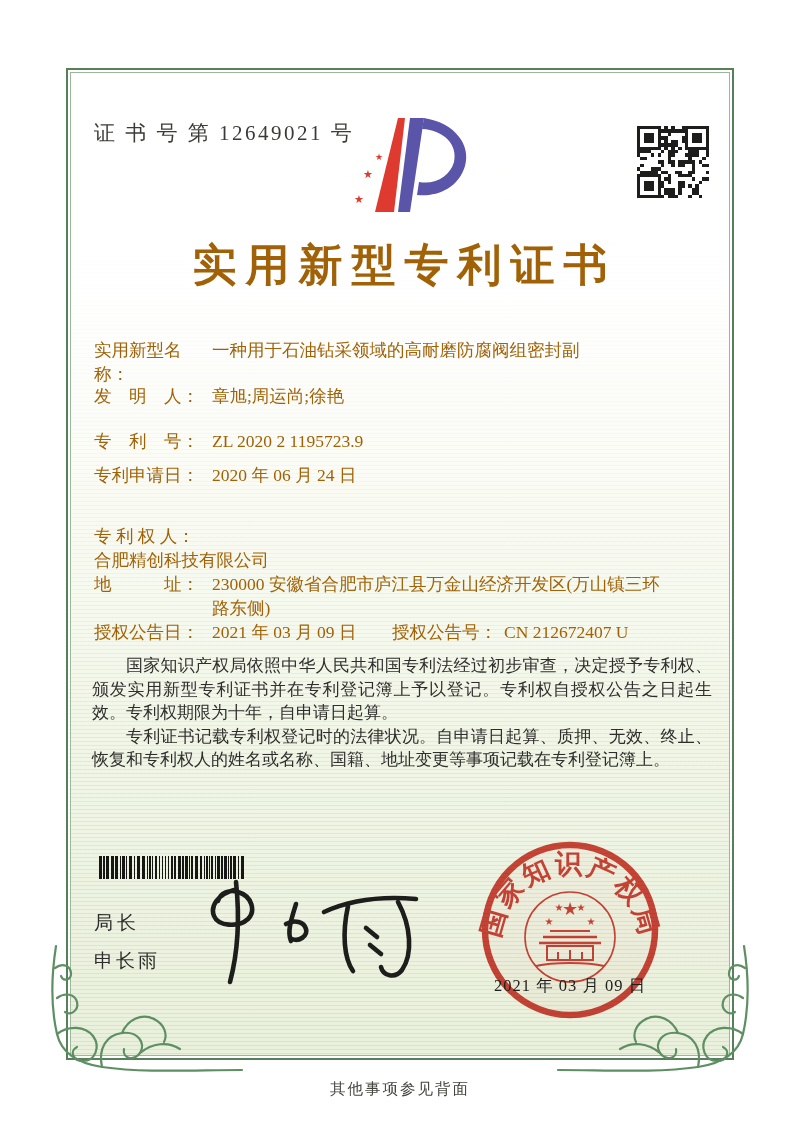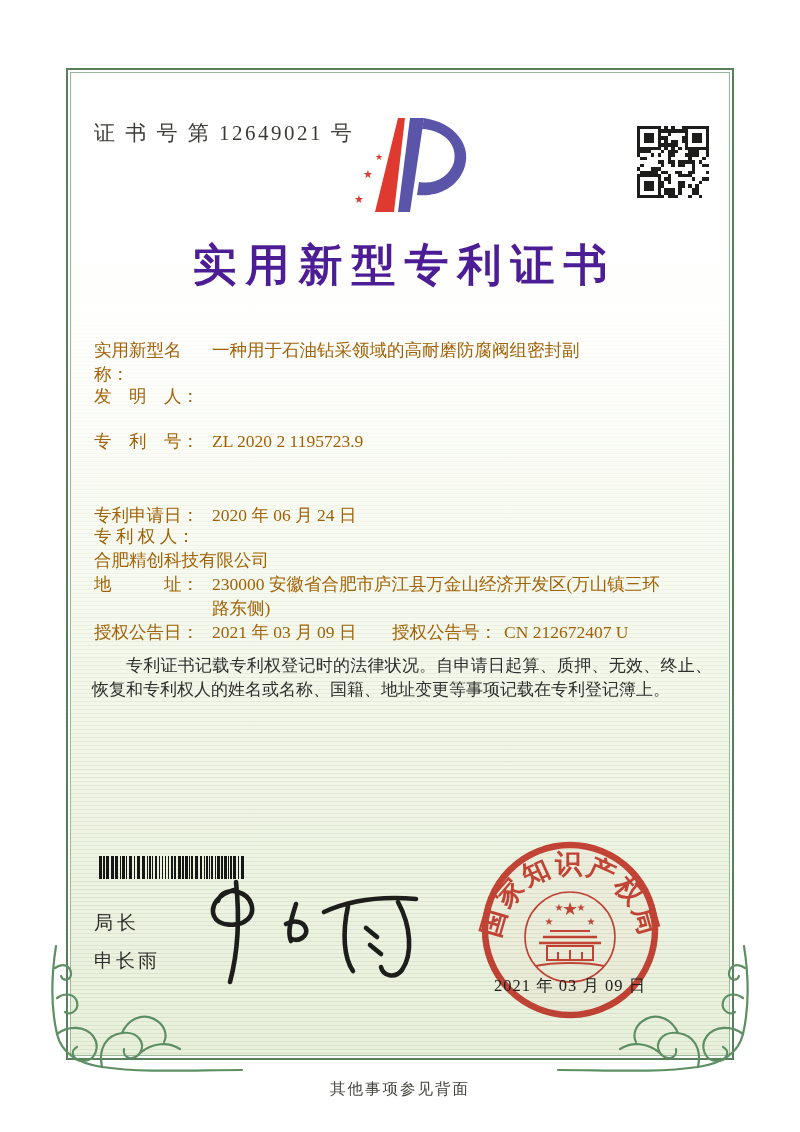--- a/index.html
+++ b/index.html
@@ -15,28 +15,28 @@
   .frame-bg{position:absolute;inset:3px;
     background:
       linear-gradient(180deg,#ffffff 0%,rgba(255,255,255,.95) 22%,rgba(252,253,247,.55) 45%,rgba(244,248,234,.15) 70%,rgba(238,244,224,0) 100%),
       repeating-linear-gradient(180deg,rgba(125,165,125,.17) 0px,rgba(125,165,125,.17) 1px,rgba(255,255,255,0) 1px,rgba(255,255,255,0) 4px),
       linear-gradient(180deg,#fdfef9 0%,#f3f7e9 55%,#e9f0db 100%);}
 
   .abs{position:absolute;}
   .cert-no{left:94px;top:119px;font-size:21px;letter-spacing:2.5px;color:#3a3a36;}
 
   .title{left:66px;top:236px;width:668px;text-align:center;font-size:44px;
-         font-weight:bold;letter-spacing:9px;text-indent:9px;color:#4c1d95;}
+         font-weight:bold;letter-spacing:9px;text-indent:9px;color:#a16207;}
 
   .frow{left:94px;width:620px;display:flex;font-size:17.5px;line-height:24px;color:#a16207;}
   .flabel{flex:none;width:118px;}
   .fvalue{flex:1;}
   .fvalue.addr{flex:none;width:455px;}
   .row-name{top:338px;} .row-inv{top:384px;} .row-pat{top:429px;font-family:Liberation Serif, serif;}
-  .row-filing{top:503px;} .row-owner{top:524px;flex-direction:column;} .row-addr{top:572px;}
+  .row-filing{top:463px;} .row-owner{top:524px;flex-direction:column;} .row-addr{top:572px;}
   .row-grant{top:620px;}
   .gval{flex:none;width:180px;} .glabel2{flex:none;width:112px;}
 
   .paras{left:92px;top:654px;width:620px;}
   .paras p{margin:0;text-indent:2em;font-size:17px;line-height:23.5px;
            text-align:justify;color:#2e2e2c;}
 
   .barcode{left:99px;top:856px;width:168px;height:23px;display:flex;align-items:stretch;}
   .barcode .bar{background:#161614;}
 
@@ -532,20 +532,21 @@
     </div>
 
   <div class="abs title">实用新型专利证书</div>
 
   <div class="abs frow row-name">
     <span class="flabel">实用新型名称：</span>
     <span class="fvalue">一种用于石油钻采领域的高耐磨防腐阀组密封副</span>
   </div>
   <div class="abs frow row-inv">
     <span class="flabel">发　明　人：</span>
+    <span class="fvalue">章旭;周运尚;徐艳</span>
   </div>
   <div class="abs frow row-pat">
     <span class="flabel">专　利　号：</span>
     <span class="fvalue">ZL 2020 2 1195723.9</span>
   </div>
   <div class="abs frow row-filing">
     <span class="flabel">专利申请日：</span>
     <span class="fvalue">2020 年 06 月 24 日</span>
   </div>
   <div class="abs frow row-owner">
@@ -557,20 +558,21 @@
     <span class="fvalue addr">230000 安徽省合肥市庐江县万金山经济开发区(万山镇三环路东侧)</span>
   </div>
   <div class="abs frow row-grant">
     <span class="flabel">授权公告日：</span>
     <span class="gval">2021 年 03 月 09 日</span>
     <span class="glabel2">授权公告号：</span>
     <span class="fvalue">CN 212672407 U</span>
   </div>
 
   <div class="abs paras">
+    <p>国家知识产权局依照中华人民共和国专利法经过初步审查，决定授予专利权、颁发实用新型专利证书并在专利登记簿上予以登记。专利权自授权公告之日起生效。专利权期限为十年，自申请日起算。</p>
     <p>专利证书记载专利权登记时的法律状况。自申请日起算、质押、无效、终止、恢复和专利权人的姓名或名称、国籍、地址变更等事项记载在专利登记簿上。</p>
   </div>
 
   <div class="abs barcode" id="barcode">
       <div class="bar" style="width: 3px; margin-right: 1px;"></div>
       <div class="bar" style="width: 2px; margin-right: 1px;"></div>
       <div class="bar" style="width: 3px; margin-right: 2px;"></div>
       <div class="bar" style="width: 3px; margin-right: 1px;"></div>
       <div class="bar" style="width: 3px; margin-right: 2px;"></div>
       <div class="bar" style="width: 1px; margin-right: 1px;"></div>

